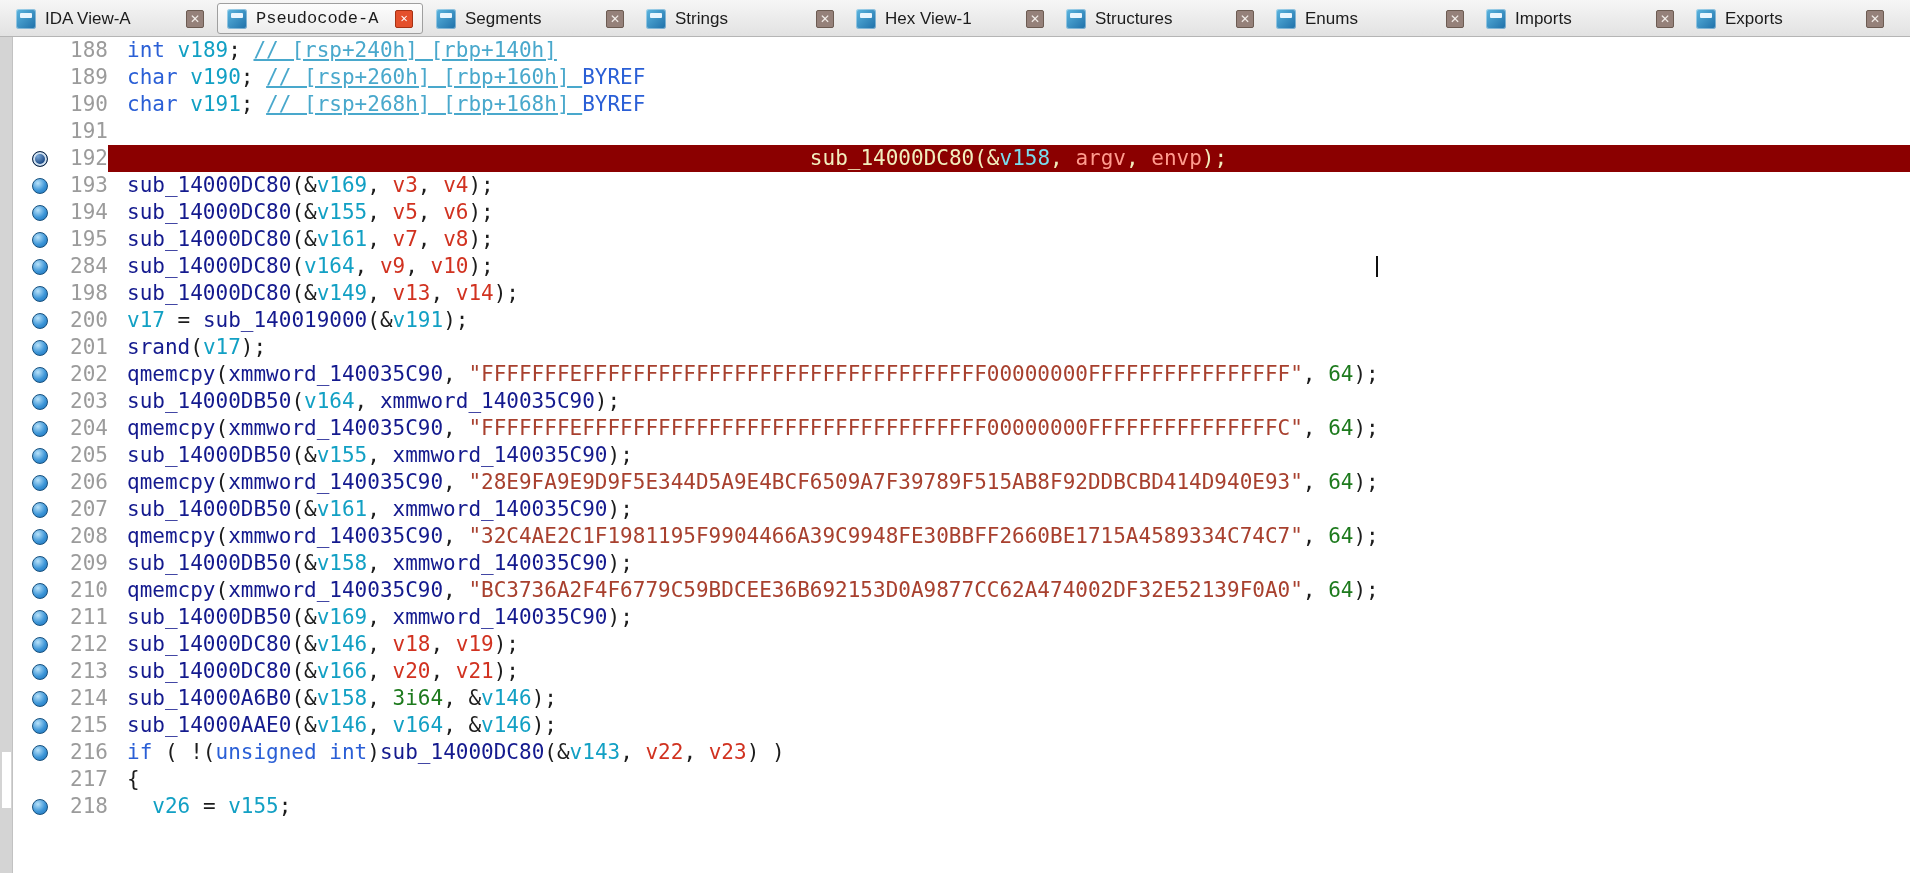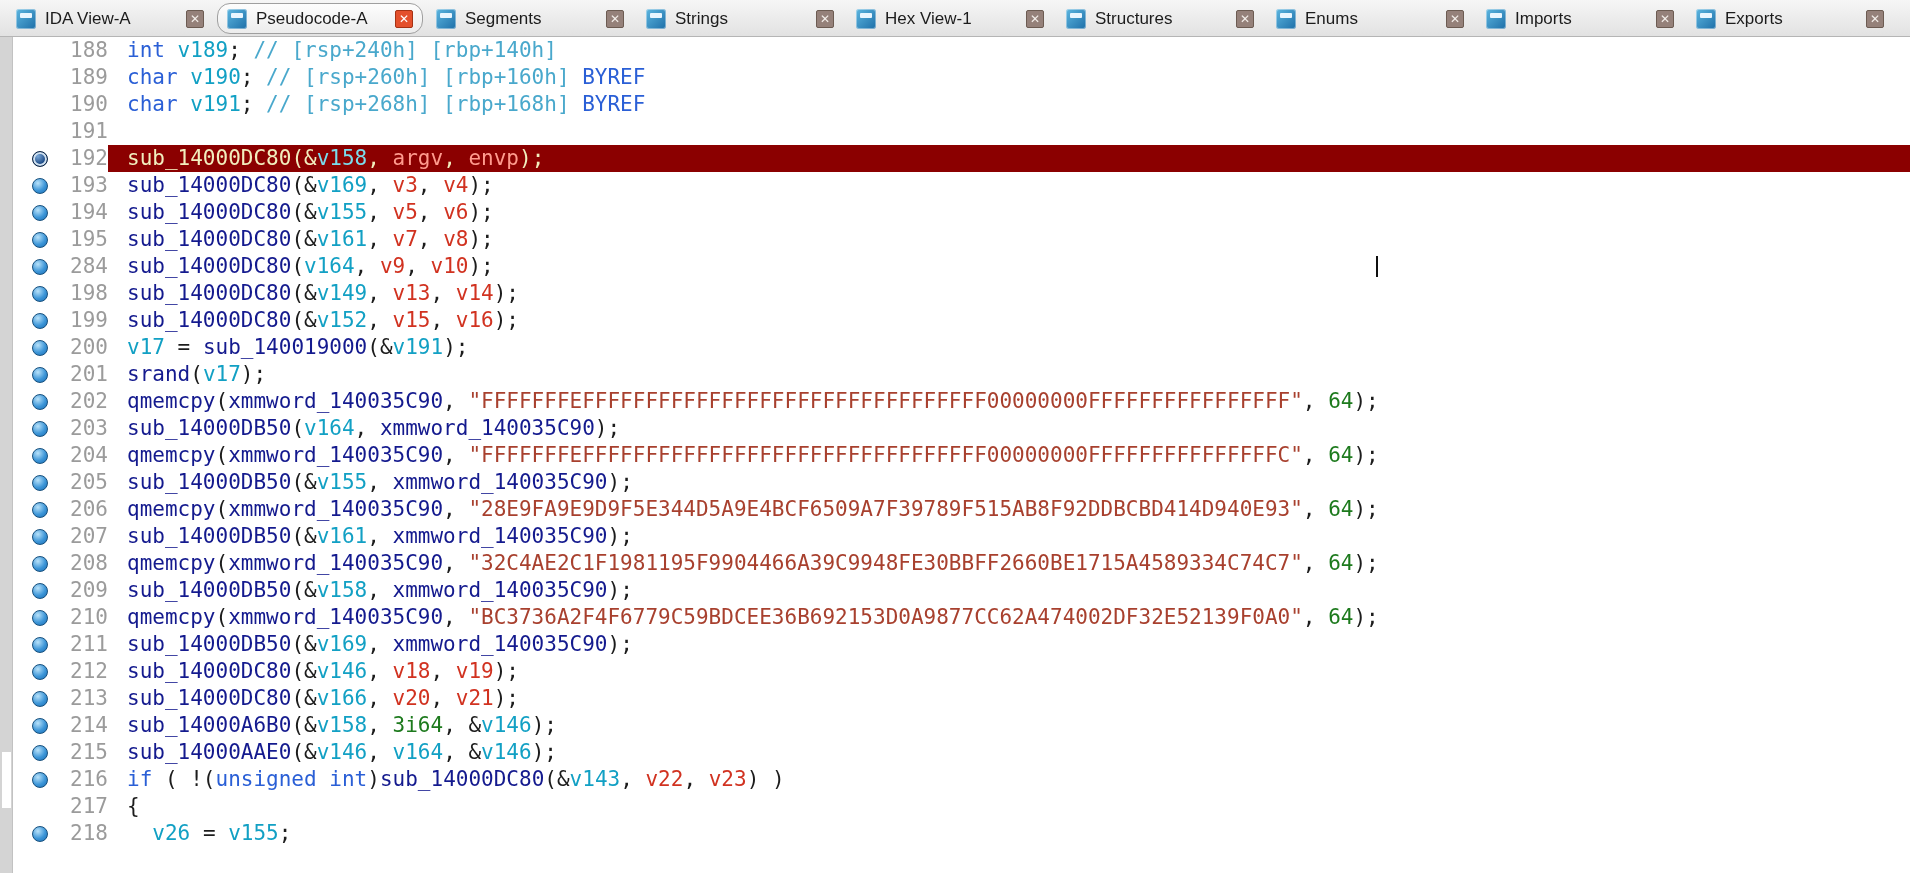--- a/index.html
+++ b/index.html
@@ -5,21 +5,21 @@
   * { margin:0; padding:0; box-sizing:border-box; }
   html,body { width:1910px; height:873px; overflow:hidden; background:#e8e8e8;
               font-family:"Liberation Sans", sans-serif; }
   .app { width:1910px; height:873px; display:flex; flex-direction:column; background:#fff; }
 
   
   .tabbar { height:37px; flex:0 0 auto; background:linear-gradient(#f6f6f6,#e2e2e2);
             border-bottom:1px solid #b5b5b5; display:flex; align-items:stretch; padding-left:5px; }
   .tab { width:206px; display:flex; align-items:center; gap:9px; padding:0 9px;
          margin:3px 2px 2px 2px; color:#1c1c1c; font-size:17px; cursor:default; }
-  .tab.active { background:linear-gradient(#fdfdfd,#ececec); border:1px solid #9f9f9f; border-radius:13px; }
+  .tab.active { background:linear-gradient(#fdfdfd,#ececec); border:1px solid #9f9f9f; border-radius:3px;font-family:Liberation Mono, monospace; }
   .tab-icon { width:20px; height:20px; border-radius:3px; flex:0 0 auto; position:relative;
               background:linear-gradient(135deg,#5db6e0,#1e6fa8);
               box-shadow:inset 0 0 0 1px rgba(255,255,255,.4); }
   .tab-icon::after { content:""; position:absolute; left:4px; top:4px; right:4px; height:5px;
                      background:#eaf6ff; border-radius:1px; }
   .tab-label { flex:1 1 auto; white-space:nowrap; overflow:hidden; }
   .tab-close { width:18px; height:18px; flex:0 0 auto; background:#95817a; border:1px solid #6c5b52;
                color:#f3eeea; font-size:12px; line-height:16px; text-align:center; border-radius:2px; }
   .tab.active .tab-close { background:var(--tabclose_active); border-color:#a53214; color:#fff; }
 
@@ -33,31 +33,31 @@
   .lines { position:absolute; left:0; top:0; right:0; }
   .row { display:flex; height:27px; line-height:27px; white-space:pre; padding-left:25px; }
   .dotcell { width:30px; flex:0 0 auto; display:flex; align-items:center; justify-content:center; }
   .dot { width:16px; height:16px; border-radius:50%;
          background:radial-gradient(circle at 35% 30%, #b8e2fa, var(--dotblue) 55%, #1a6db4);
          border:1px solid #16507e; }
   .dot.cur { background:radial-gradient(circle at 35% 30%, #7aa8d8, #1c4a86 60%, #0d2c56);
              border-color:#0a2342; box-shadow:inset 0 0 0 2px #cfe0ef; }
   .num { width:53px; flex:0 0 auto; text-align:right; color:var(--numcol); }
   .code { flex:1 1 auto; padding-left:19px; }
-  .row.current .code { background:var(--curbg); }
+  .row.current .code { background:var(--curbg);text-align:center; }
 
   .tk-pl   { color:var(--pl); }
   .tk-kw   { color:var(--kw); }
   .tk-lvar { color:var(--lvar); }
   .tk-uvar { color:var(--uvar); }
   .tk-func { color:var(--func); }
   .tk-gvar { color:var(--gvar); }
   .tk-str  { color:var(--str); }
   .tk-num  { color:var(--num); }
-  .tk-com  { color:var(--com); }
+  .tk-com  { color:var(--com);text-decoration:underline; }
   .row.current .code span { color:var(--curtext); }
   .row.current .code .tk-lvar { color:var(--curlvar); }
   .row.current .code .tk-uvar { color:var(--curuvar); }
 
   .caret { position:absolute; left:1376px; width:2px; height:21px; background:#101010; z-index:2; }
 </style>
 </head>
 <body>
 
 <div class="app">
@@ -116,21 +116,20 @@
         <div class="row"><span class="dotcell"></span><span class="num">188</span><span class="code"><span class="tk-kw">int</span><span class="tk-pl"> </span><span class="tk-lvar">v189</span><span class="tk-pl">; </span><span class="tk-com">// [rsp+240h] [rbp+140h]</span></span></div>
         <div class="row"><span class="dotcell"></span><span class="num">189</span><span class="code"><span class="tk-kw">char</span><span class="tk-pl"> </span><span class="tk-lvar">v190</span><span class="tk-pl">; </span><span class="tk-com">// [rsp+260h] [rbp+160h] </span><span class="tk-kw">BYREF</span></span></div>
         <div class="row"><span class="dotcell"></span><span class="num">190</span><span class="code"><span class="tk-kw">char</span><span class="tk-pl"> </span><span class="tk-lvar">v191</span><span class="tk-pl">; </span><span class="tk-com">// [rsp+268h] [rbp+168h] </span><span class="tk-kw">BYREF</span></span></div>
         <div class="row"><span class="dotcell"></span><span class="num">191</span><span class="code"></span></div>
         <div class="row current"><span class="dotcell"><span class="dot cur"></span></span><span class="num">192</span><span class="code"><span class="tk-func">sub_14000DC80</span><span class="tk-pl">(&amp;</span><span class="tk-lvar">v158</span><span class="tk-pl">, </span><span class="tk-uvar">argv</span><span class="tk-pl">, </span><span class="tk-uvar">envp</span><span class="tk-pl">);</span></span></div>
         <div class="row"><span class="dotcell"><span class="dot"></span></span><span class="num">193</span><span class="code"><span class="tk-func">sub_14000DC80</span><span class="tk-pl">(&amp;</span><span class="tk-lvar">v169</span><span class="tk-pl">, </span><span class="tk-uvar">v3</span><span class="tk-pl">, </span><span class="tk-uvar">v4</span><span class="tk-pl">);</span></span></div>
         <div class="row"><span class="dotcell"><span class="dot"></span></span><span class="num">194</span><span class="code"><span class="tk-func">sub_14000DC80</span><span class="tk-pl">(&amp;</span><span class="tk-lvar">v155</span><span class="tk-pl">, </span><span class="tk-uvar">v5</span><span class="tk-pl">, </span><span class="tk-uvar">v6</span><span class="tk-pl">);</span></span></div>
         <div class="row"><span class="dotcell"><span class="dot"></span></span><span class="num">195</span><span class="code"><span class="tk-func">sub_14000DC80</span><span class="tk-pl">(&amp;</span><span class="tk-lvar">v161</span><span class="tk-pl">, </span><span class="tk-uvar">v7</span><span class="tk-pl">, </span><span class="tk-uvar">v8</span><span class="tk-pl">);</span></span></div>
         <div class="row"><span class="dotcell"><span class="dot"></span></span><span class="num">284</span><span class="code"><span class="tk-func">sub_14000DC80</span><span class="tk-pl">(</span><span class="tk-lvar">v164</span><span class="tk-pl">, </span><span class="tk-uvar">v9</span><span class="tk-pl">, </span><span class="tk-uvar">v10</span><span class="tk-pl">);</span></span></div>
         <div class="row"><span class="dotcell"><span class="dot"></span></span><span class="num">198</span><span class="code"><span class="tk-func">sub_14000DC80</span><span class="tk-pl">(&amp;</span><span class="tk-lvar">v149</span><span class="tk-pl">, </span><span class="tk-uvar">v13</span><span class="tk-pl">, </span><span class="tk-uvar">v14</span><span class="tk-pl">);</span></span></div>
-        <div class="row"><span class="dotcell"><span class="dot"></span></span><span class="num">199</span><span class="code"><span class="tk-func">sub_14000DC80</span><span class="tk-pl">(&amp;</span><span class="tk-lvar">v152</span><span class="tk-pl">, </span><span class="tk-uvar">v15</span><span class="tk-pl">, </span><span class="tk-uvar">v16</span><span class="tk-pl">);</span></span></div>
         <div class="row"><span class="dotcell"><span class="dot"></span></span><span class="num">200</span><span class="code"><span class="tk-lvar">v17</span><span class="tk-pl"> = </span><span class="tk-func">sub_140019000</span><span class="tk-pl">(&amp;</span><span class="tk-lvar">v191</span><span class="tk-pl">);</span></span></div>
         <div class="row"><span class="dotcell"><span class="dot"></span></span><span class="num">201</span><span class="code"><span class="tk-func">srand</span><span class="tk-pl">(</span><span class="tk-lvar">v17</span><span class="tk-pl">);</span></span></div>
         <div class="row"><span class="dotcell"><span class="dot"></span></span><span class="num">202</span><span class="code"><span class="tk-func">qmemcpy</span><span class="tk-pl">(</span><span class="tk-gvar">xmmword_140035C90</span><span class="tk-pl">, </span><span class="tk-str">"FFFFFFFEFFFFFFFFFFFFFFFFFFFFFFFFFFFFFFFF00000000FFFFFFFFFFFFFFFF"</span><span class="tk-pl">, </span><span class="tk-num">64</span><span class="tk-pl">);</span></span></div>
         <div class="row"><span class="dotcell"><span class="dot"></span></span><span class="num">203</span><span class="code"><span class="tk-func">sub_14000DB50</span><span class="tk-pl">(</span><span class="tk-lvar">v164</span><span class="tk-pl">, </span><span class="tk-gvar">xmmword_140035C90</span><span class="tk-pl">);</span></span></div>
         <div class="row"><span class="dotcell"><span class="dot"></span></span><span class="num">204</span><span class="code"><span class="tk-func">qmemcpy</span><span class="tk-pl">(</span><span class="tk-gvar">xmmword_140035C90</span><span class="tk-pl">, </span><span class="tk-str">"FFFFFFFEFFFFFFFFFFFFFFFFFFFFFFFFFFFFFFFF00000000FFFFFFFFFFFFFFFC"</span><span class="tk-pl">, </span><span class="tk-num">64</span><span class="tk-pl">);</span></span></div>
         <div class="row"><span class="dotcell"><span class="dot"></span></span><span class="num">205</span><span class="code"><span class="tk-func">sub_14000DB50</span><span class="tk-pl">(&amp;</span><span class="tk-lvar">v155</span><span class="tk-pl">, </span><span class="tk-gvar">xmmword_140035C90</span><span class="tk-pl">);</span></span></div>
         <div class="row"><span class="dotcell"><span class="dot"></span></span><span class="num">206</span><span class="code"><span class="tk-func">qmemcpy</span><span class="tk-pl">(</span><span class="tk-gvar">xmmword_140035C90</span><span class="tk-pl">, </span><span class="tk-str">"28E9FA9E9D9F5E344D5A9E4BCF6509A7F39789F515AB8F92DDBCBD414D940E93"</span><span class="tk-pl">, </span><span class="tk-num">64</span><span class="tk-pl">);</span></span></div>
         <div class="row"><span class="dotcell"><span class="dot"></span></span><span class="num">207</span><span class="code"><span class="tk-func">sub_14000DB50</span><span class="tk-pl">(&amp;</span><span class="tk-lvar">v161</span><span class="tk-pl">, </span><span class="tk-gvar">xmmword_140035C90</span><span class="tk-pl">);</span></span></div>
         <div class="row"><span class="dotcell"><span class="dot"></span></span><span class="num">208</span><span class="code"><span class="tk-func">qmemcpy</span><span class="tk-pl">(</span><span class="tk-gvar">xmmword_140035C90</span><span class="tk-pl">, </span><span class="tk-str">"32C4AE2C1F1981195F9904466A39C9948FE30BBFF2660BE1715A4589334C74C7"</span><span class="tk-pl">, </span><span class="tk-num">64</span><span class="tk-pl">);</span></span></div>
         <div class="row"><span class="dotcell"><span class="dot"></span></span><span class="num">209</span><span class="code"><span class="tk-func">sub_14000DB50</span><span class="tk-pl">(&amp;</span><span class="tk-lvar">v158</span><span class="tk-pl">, </span><span class="tk-gvar">xmmword_140035C90</span><span class="tk-pl">);</span></span></div>

